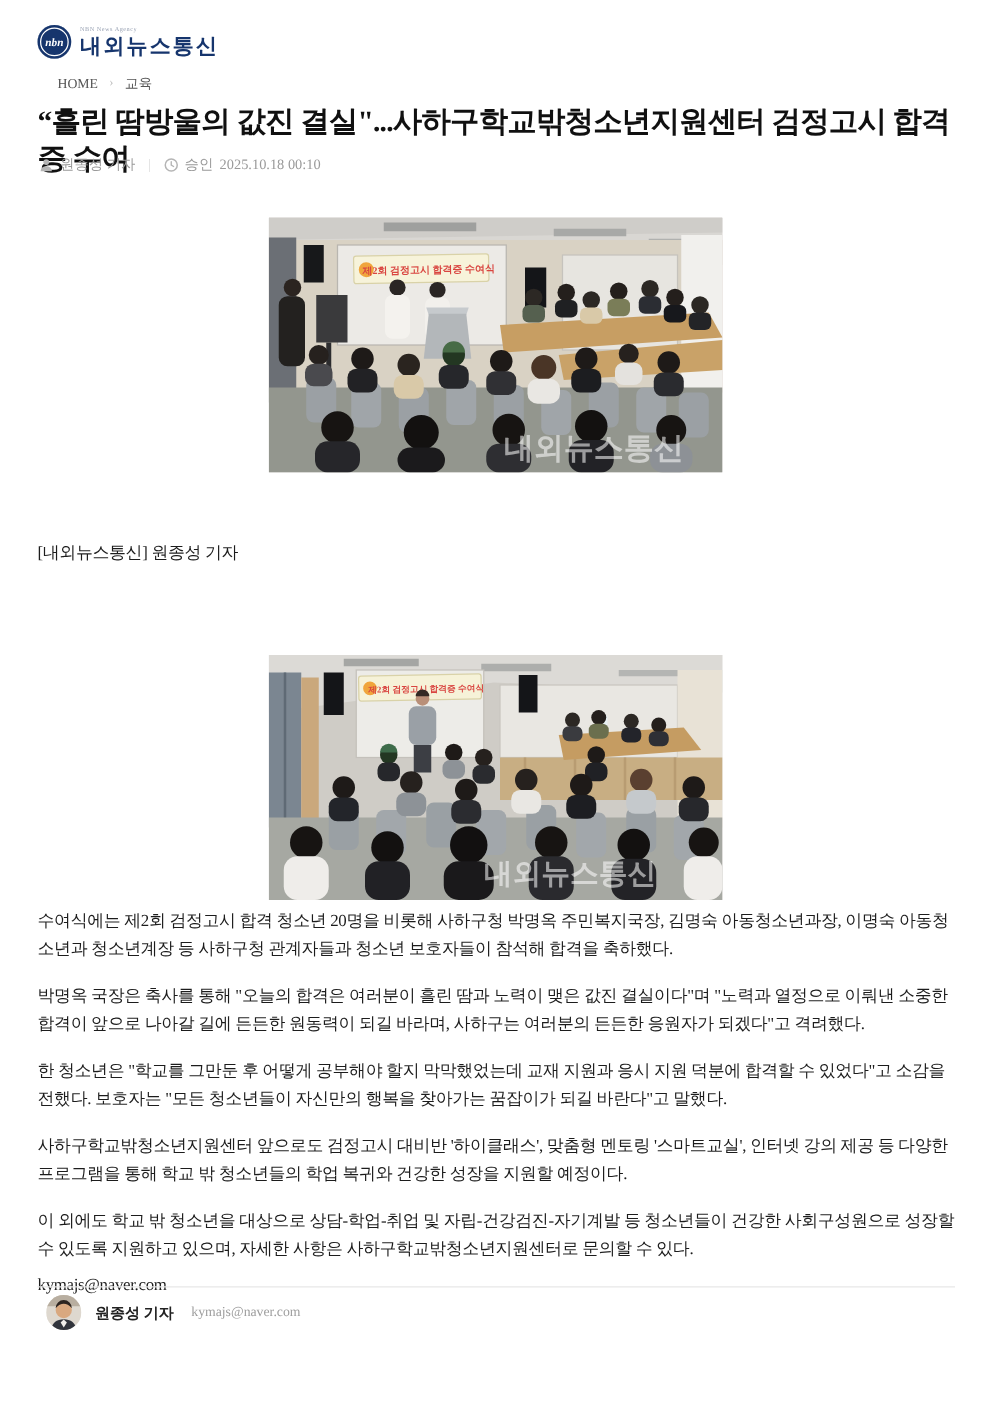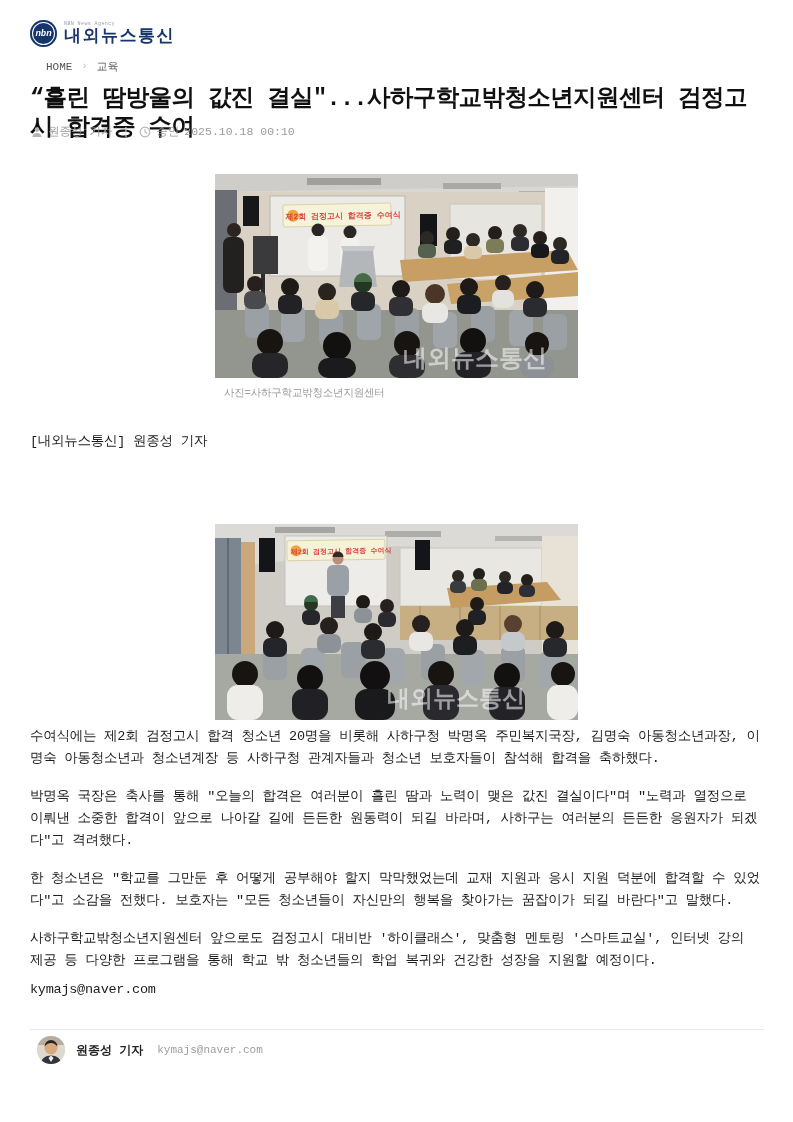--- a/index.html
+++ b/index.html
@@ -1,19 +1,19 @@
 <!DOCTYPE html>
 <html><head>
 <meta charset="utf-8">
 <style>
   * { box-sizing: border-box; margin: 0; padding: 0; }
   html,body { background:#fff; }
   .page {
     position: relative; width: 793px; height: 1122px; background: #ffffff;
-    font-family: Liberation Mono, monospace; overflow: hidden;
+    font-family: Liberation Serif, serif; overflow: hidden;
   }
   
   .logo { position:absolute; left:30px; top:20px; display:flex; align-items:center; gap:7px; text-decoration:none; cursor:pointer; }
   .emblem { width:27px; height:27px; border-radius:50%; background:#16356d; color:#fff;
     display:flex; align-items:center; justify-content:center; font-size:9px; font-style:italic; font-weight:bold;
     box-shadow: inset 0 0 0 2px #16356d, inset 0 0 0 3px #ffffff; }
   .logo-text { display:flex; flex-direction:column; gap:1px; }
   .tagline { font-size:5px; color:#97a0b2; letter-spacing:.4px; }
   .site-name { font-size:17px; font-weight:bold; color:#16356d; letter-spacing:1.5px; line-height:1.05; }
   
@@ -177,21 +177,20 @@
         <rect x="103" y="184" width="38" height="20" rx="10" fill="#1b1a1c"></rect>
       <circle cx="192" cy="170" r="13" fill="#171412"></circle>
         <rect x="174" y="181" width="36" height="23" rx="10" fill="#2e2e32"></rect>
       <circle cx="258" cy="167" r="13" fill="#131110"></circle>
         <rect x="240" y="178" width="36" height="26" rx="10" fill="#222226"></rect>
       <circle cx="322" cy="170" r="12" fill="#171412"></circle>
         <rect x="305" y="181" width="34" height="23" rx="10" fill="#8d9196"></rect>
 
       <text x="188" y="192" font-size="24" font-weight="bold" fill="#ffffff" opacity="0.55">내외뉴스통신</text>
     </svg>
-    <figcaption>사진=사하구학교밖청소년지원센터</figcaption>
   </figure>
 
   <div class="body-top">
     <p>[내외뉴스통신] 원종성 기자</p>
   </div>
 
   <figure class="figure2">
     <svg class="photo" width="363" height="196" viewBox="0 0 363 196">
       <rect width="363" height="196" fill="#cfccc6"></rect>
 
@@ -292,20 +291,21 @@
 
       <text x="172" y="182" font-size="23" font-weight="bold" fill="#ffffff" opacity="0.55">내외뉴스통신</text>
     </svg>
   </figure>
 
   <div class="body-bottom">
     <p>수여식에는 제2회 검정고시 합격 청소년 20명을 비롯해 사하구청 박명옥 주민복지국장, 김명숙 아동청소년과장, 이명숙 아동청소년과 청소년계장 등 사하구청 관계자들과 청소년 보호자들이 참석해 합격을 축하했다.</p>
     <p>박명옥 국장은 축사를 통해 "오늘의 합격은 여러분이 흘린 땀과 노력이 맺은 값진 결실이다"며 "노력과 열정으로 이뤄낸 소중한 합격이 앞으로 나아갈 길에 든든한 원동력이 되길 바라며, 사하구는 여러분의 든든한 응원자가 되겠다"고 격려했다.</p>
     <p>한 청소년은 "학교를 그만둔 후 어떻게 공부해야 할지 막막했었는데 교재 지원과 응시 지원 덕분에 합격할 수 있었다"고 소감을 전했다. 보호자는 "모든 청소년들이 자신만의 행복을 찾아가는 꿈잡이가 되길 바란다"고 말했다.</p>
     <p>사하구학교밖청소년지원센터 앞으로도 검정고시 대비반 '하이클래스', 맞춤형 멘토링 '스마트교실', 인터넷 강의 제공 등 다양한 프로그램을 통해 학교 밖 청소년들의 학업 복귀와 건강한 성장을 지원할 예정이다.</p>
+    <p>이 외에도 학교 밖 청소년을 대상으로 상담-학업-취업 및 자립-건강검진-자기계발 등 청소년들이 건강한 사회구성원으로 성장할 수 있도록 지원하고 있으며, 자세한 사항은 사하구학교밖청소년지원센터로 문의할 수 있다.</p>
     <p class="email-line">kymajs@naver.com</p>
   </div>
 
   <div class="footer-divider"></div>
   <div class="author">
     <span class="avatar">
       <svg width="28" height="28" viewBox="0 0 28 28">
         <rect width="28" height="28" fill="#ded8cf"></rect>
         <rect x="0" y="0" width="28" height="9" fill="#b8aea0"></rect>
         <circle cx="14" cy="12" r="6.5" fill="#d9a87f"></circle>

